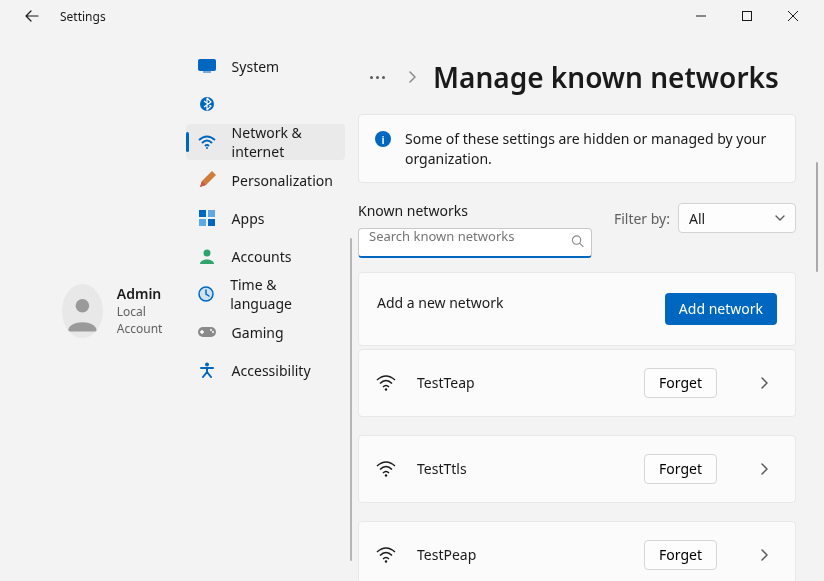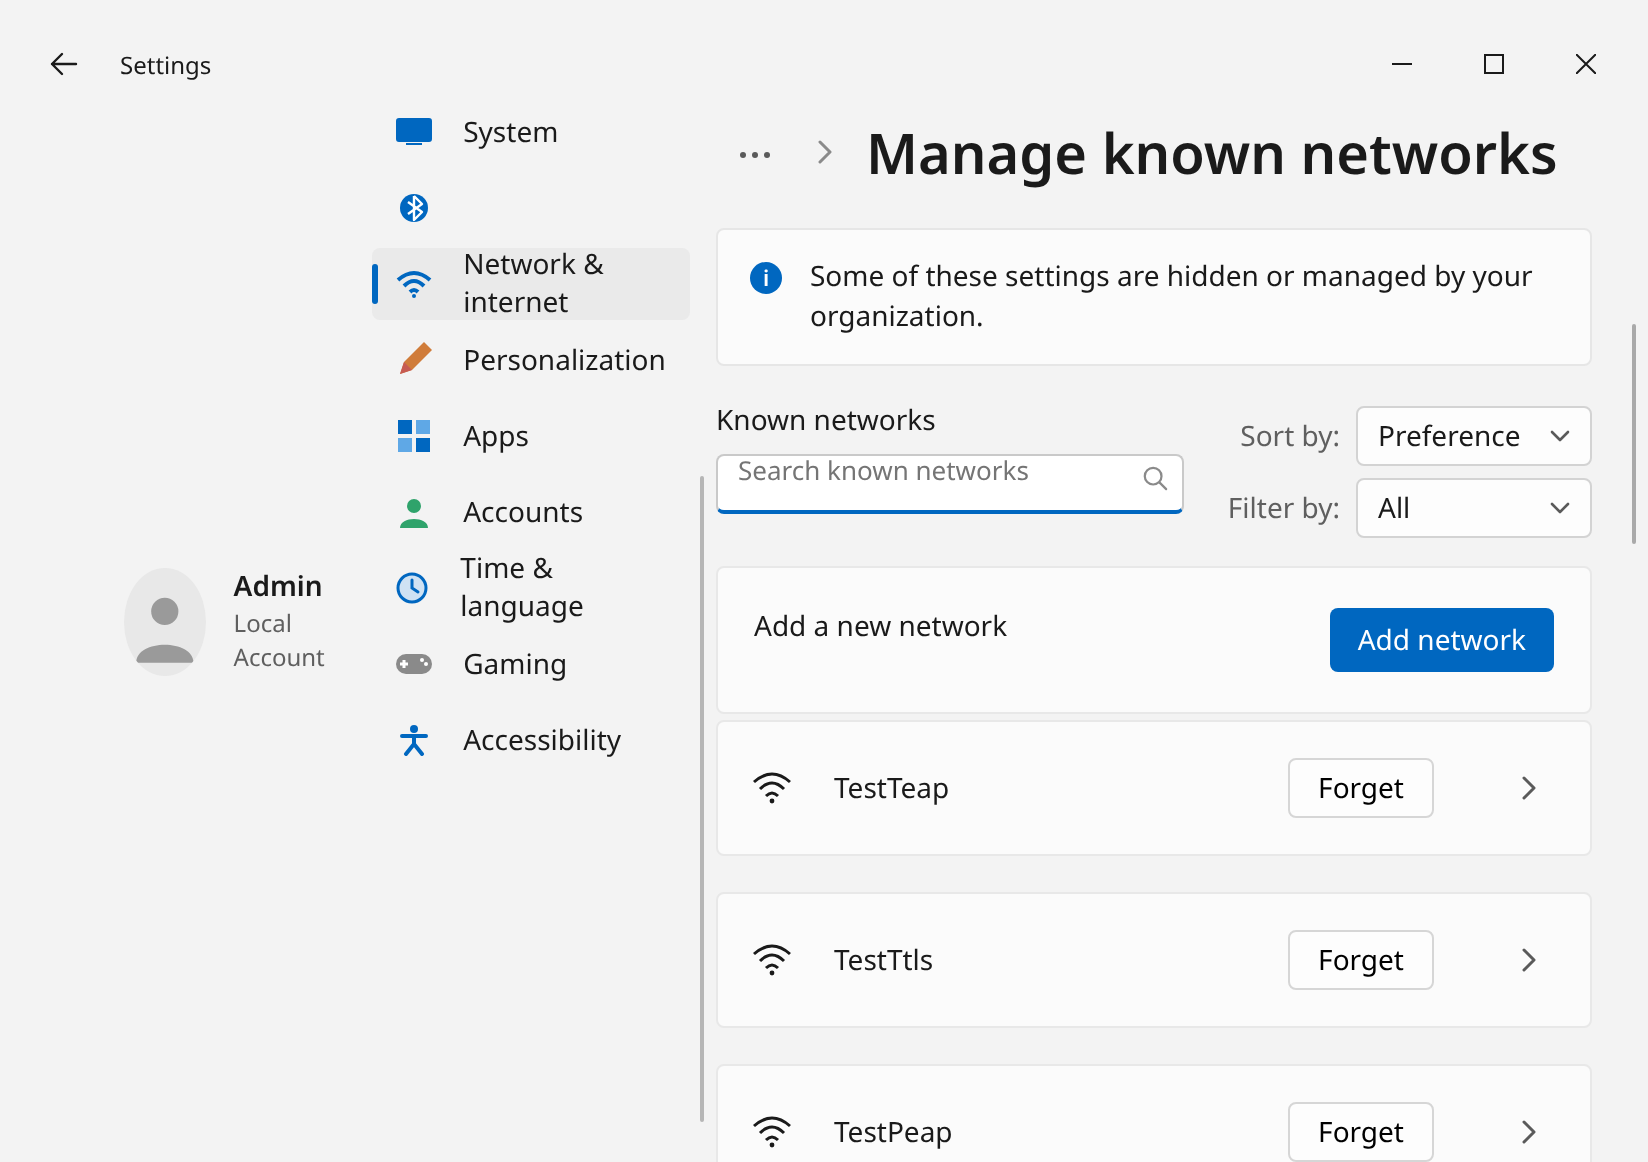--- a/index.html
+++ b/index.html
@@ -1,20 +1,20 @@
 <!DOCTYPE html>
 <html><head>
 <meta charset="utf-8">
 <style>
 * { box-sizing: border-box; margin: 0; padding: 0; font-family: "Segoe UI", system-ui, -apple-system, sans-serif; }
 html, body { width: 824px; height: 581px; overflow: hidden; }
 body { background: #f3f3f3; color: #1a1a1a; font-size: 14px; }
 
 
-.titlebar { height: 48px; display: flex; align-items: flex-end; padding: 0 8px; }
+.titlebar { height: 48px; display: flex; align-items: flex-start; padding: 0 8px; }
 .tb-left { display: flex; align-items: center; gap: 12px; padding-left: 8px; }
 .back-btn { width: 32px; height: 32px; display: flex; align-items: center; justify-content: center; border-radius: 4px; }
 .app-title { font-size: 12px; font-weight: 400; color: #1a1a1a; }
 .tb-right { margin-left: auto; display: flex; }
 .win-btn { width: 46px; height: 32px; display: flex; align-items: center; justify-content: center; }
 
 
 .body { display: flex; height: calc(100% - 48px); }
 .sidebar { width: 308px; padding: 0 12px 0 8px; display: flex; flex-direction: row; position: relative; margin-left: 44px; }
 .user-row { display: flex; align-items: center; gap: 14px; padding: 14px 10px 22px 10px; }
@@ -224,29 +224,20 @@
         <div class="search-networks-wrap">
           <input class="search-networks" placeholder="Search known networks" style="">
           <span class="search-icon"><svg width="13" height="13" viewBox="0 0 14 14">
                 <circle cx="6" cy="6" r="4.5" stroke="#8a8a8a" stroke-width="1.2" fill="none"></circle>
                 <path d="M9.5 9.5 L13 13" stroke="#8a8a8a" stroke-width="1.2" stroke-linecap="round"></path>
               </svg></span>
         </div>
       </div>
       <div class="filters">
         <div class="filter-row">
-          <span class="filter-label">Sort by:</span>
-          <div class="select">
-            <span>Preference</span>
-            <svg width="10" height="6" viewBox="0 0 10 6">
-                <path d="M1 1 L5 5 L9 1" stroke="#5a5a5a" stroke-width="1.3" fill="none" stroke-linecap="round" stroke-linejoin="round"></path>
-              </svg>
-          </div>
-        </div>
-        <div class="filter-row">
           <span class="filter-label">Filter by:</span>
           <div class="select">
             <span>All</span>
             <svg width="10" height="6" viewBox="0 0 10 6">
                 <path d="M1 1 L5 5 L9 1" stroke="#5a5a5a" stroke-width="1.3" fill="none" stroke-linecap="round" stroke-linejoin="round"></path>
               </svg>
           </div>
         </div>
       </div>
     </div>

